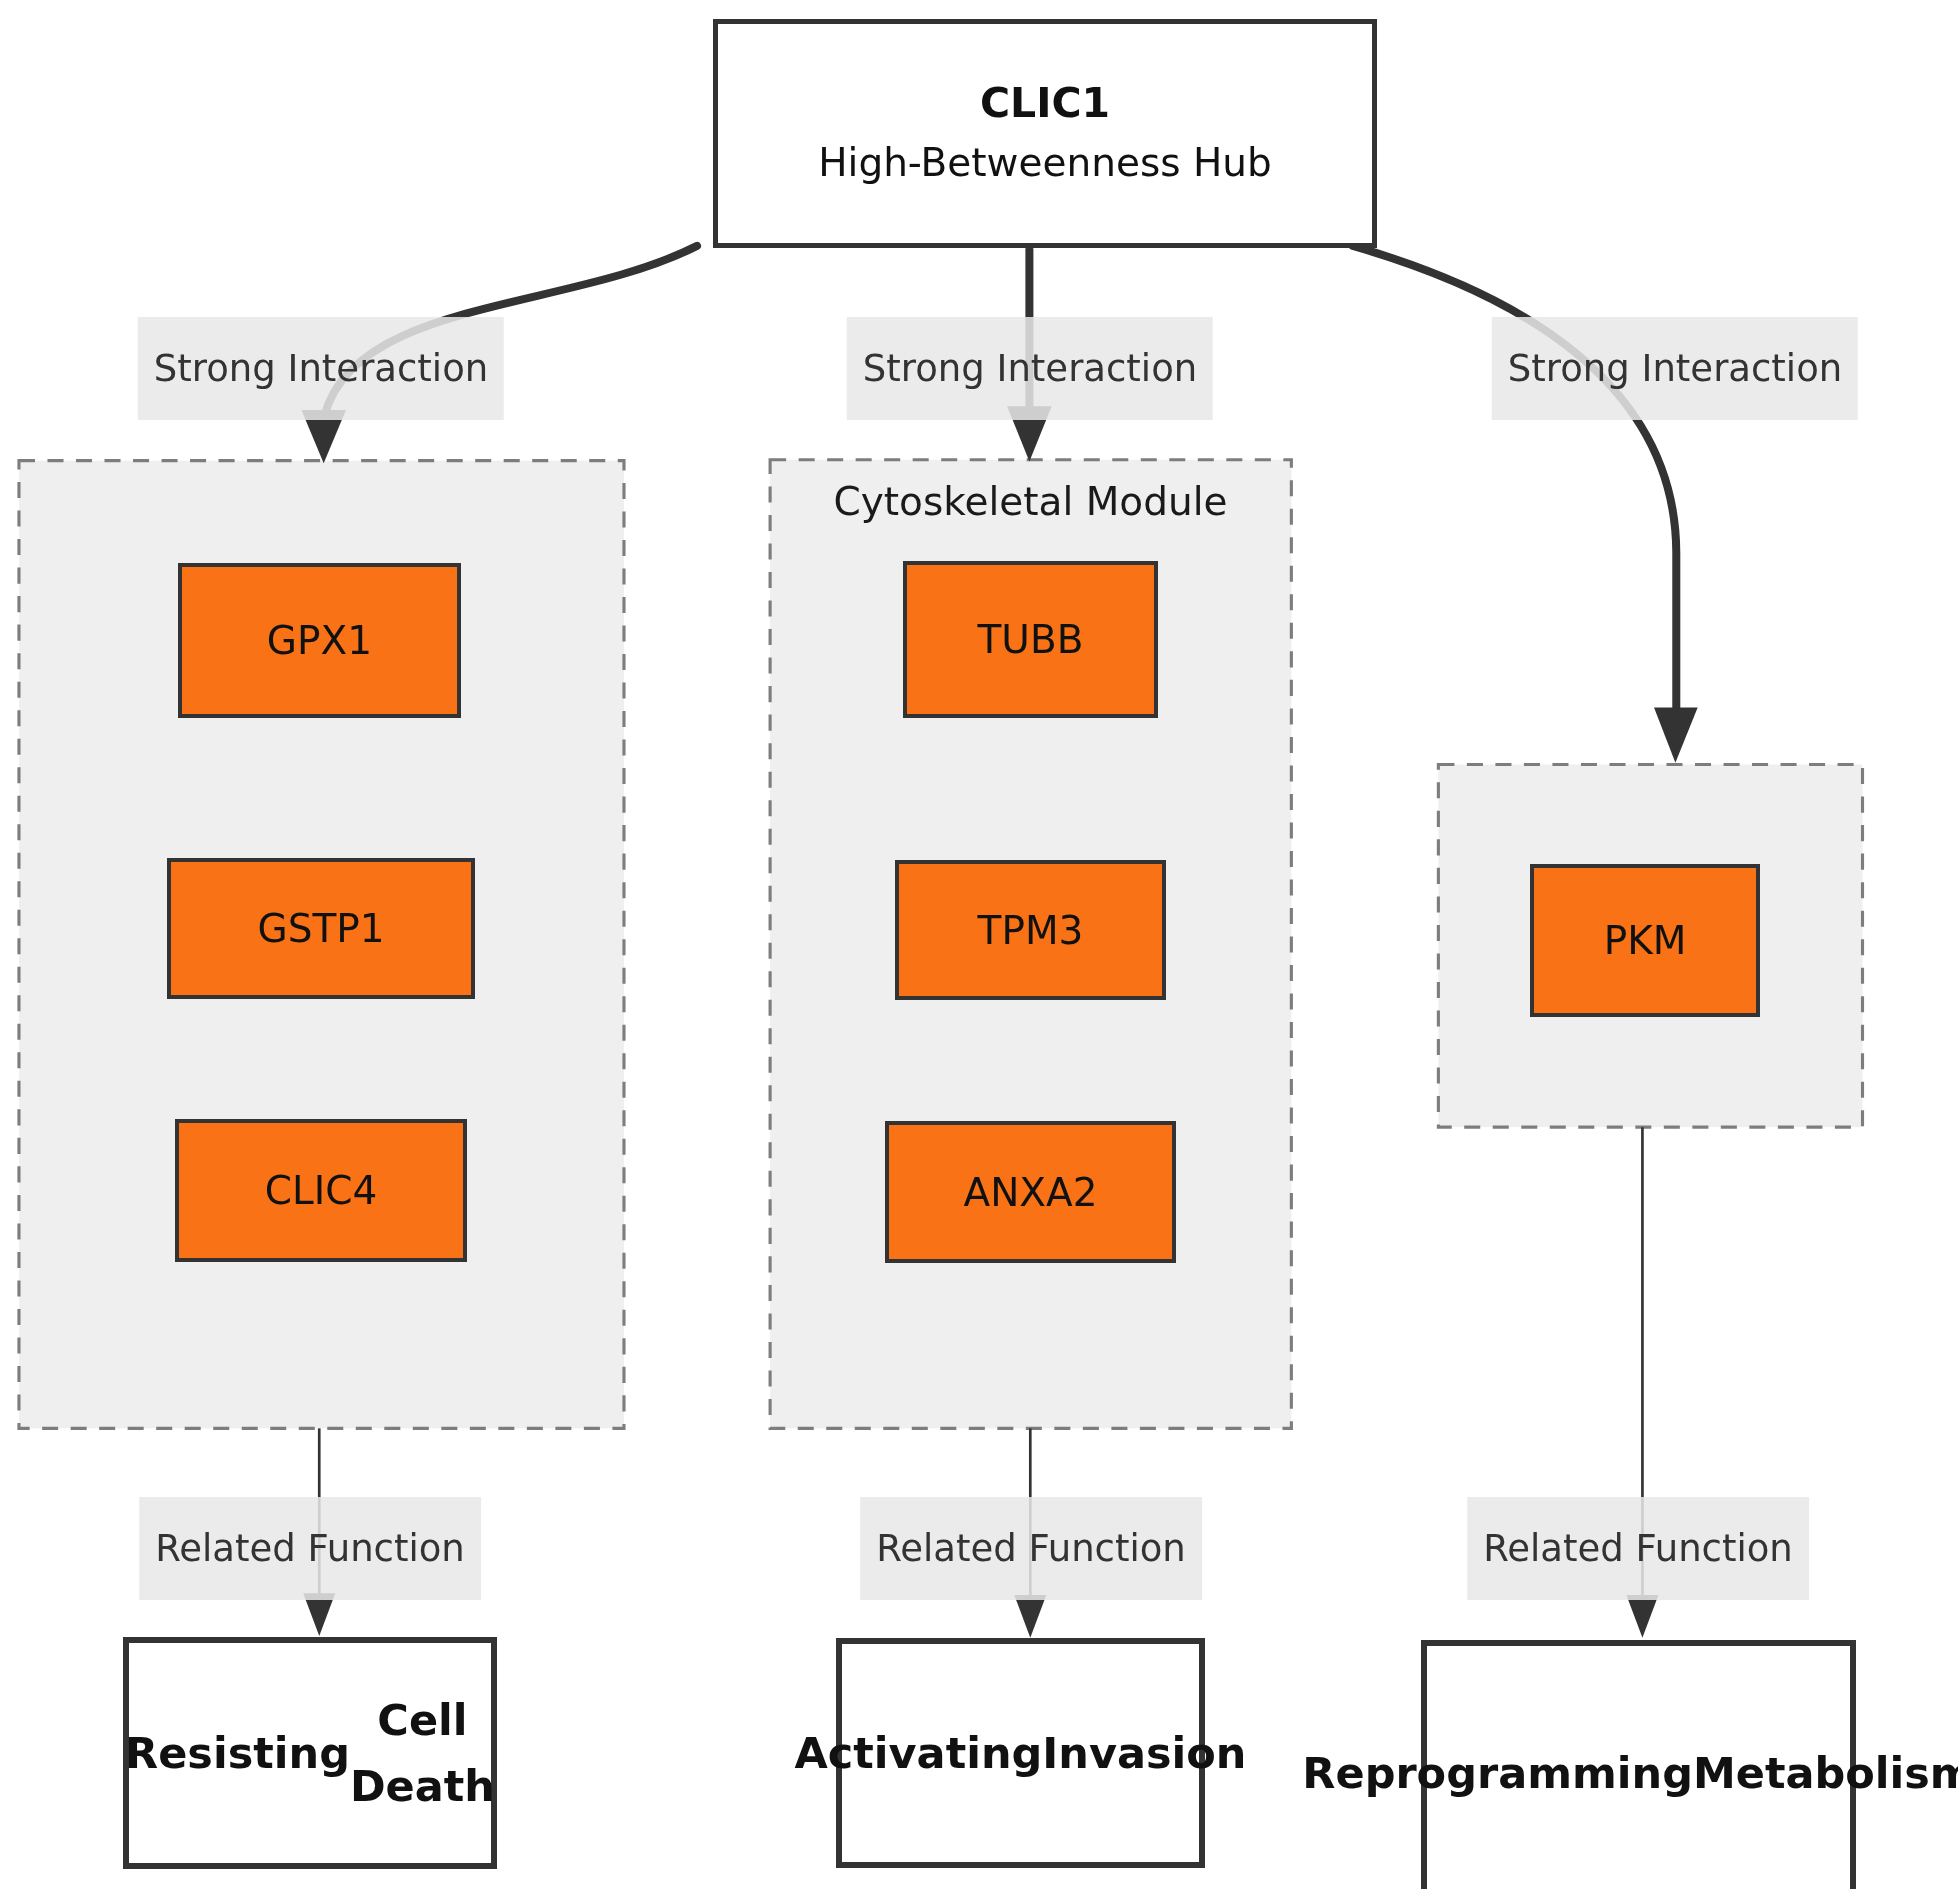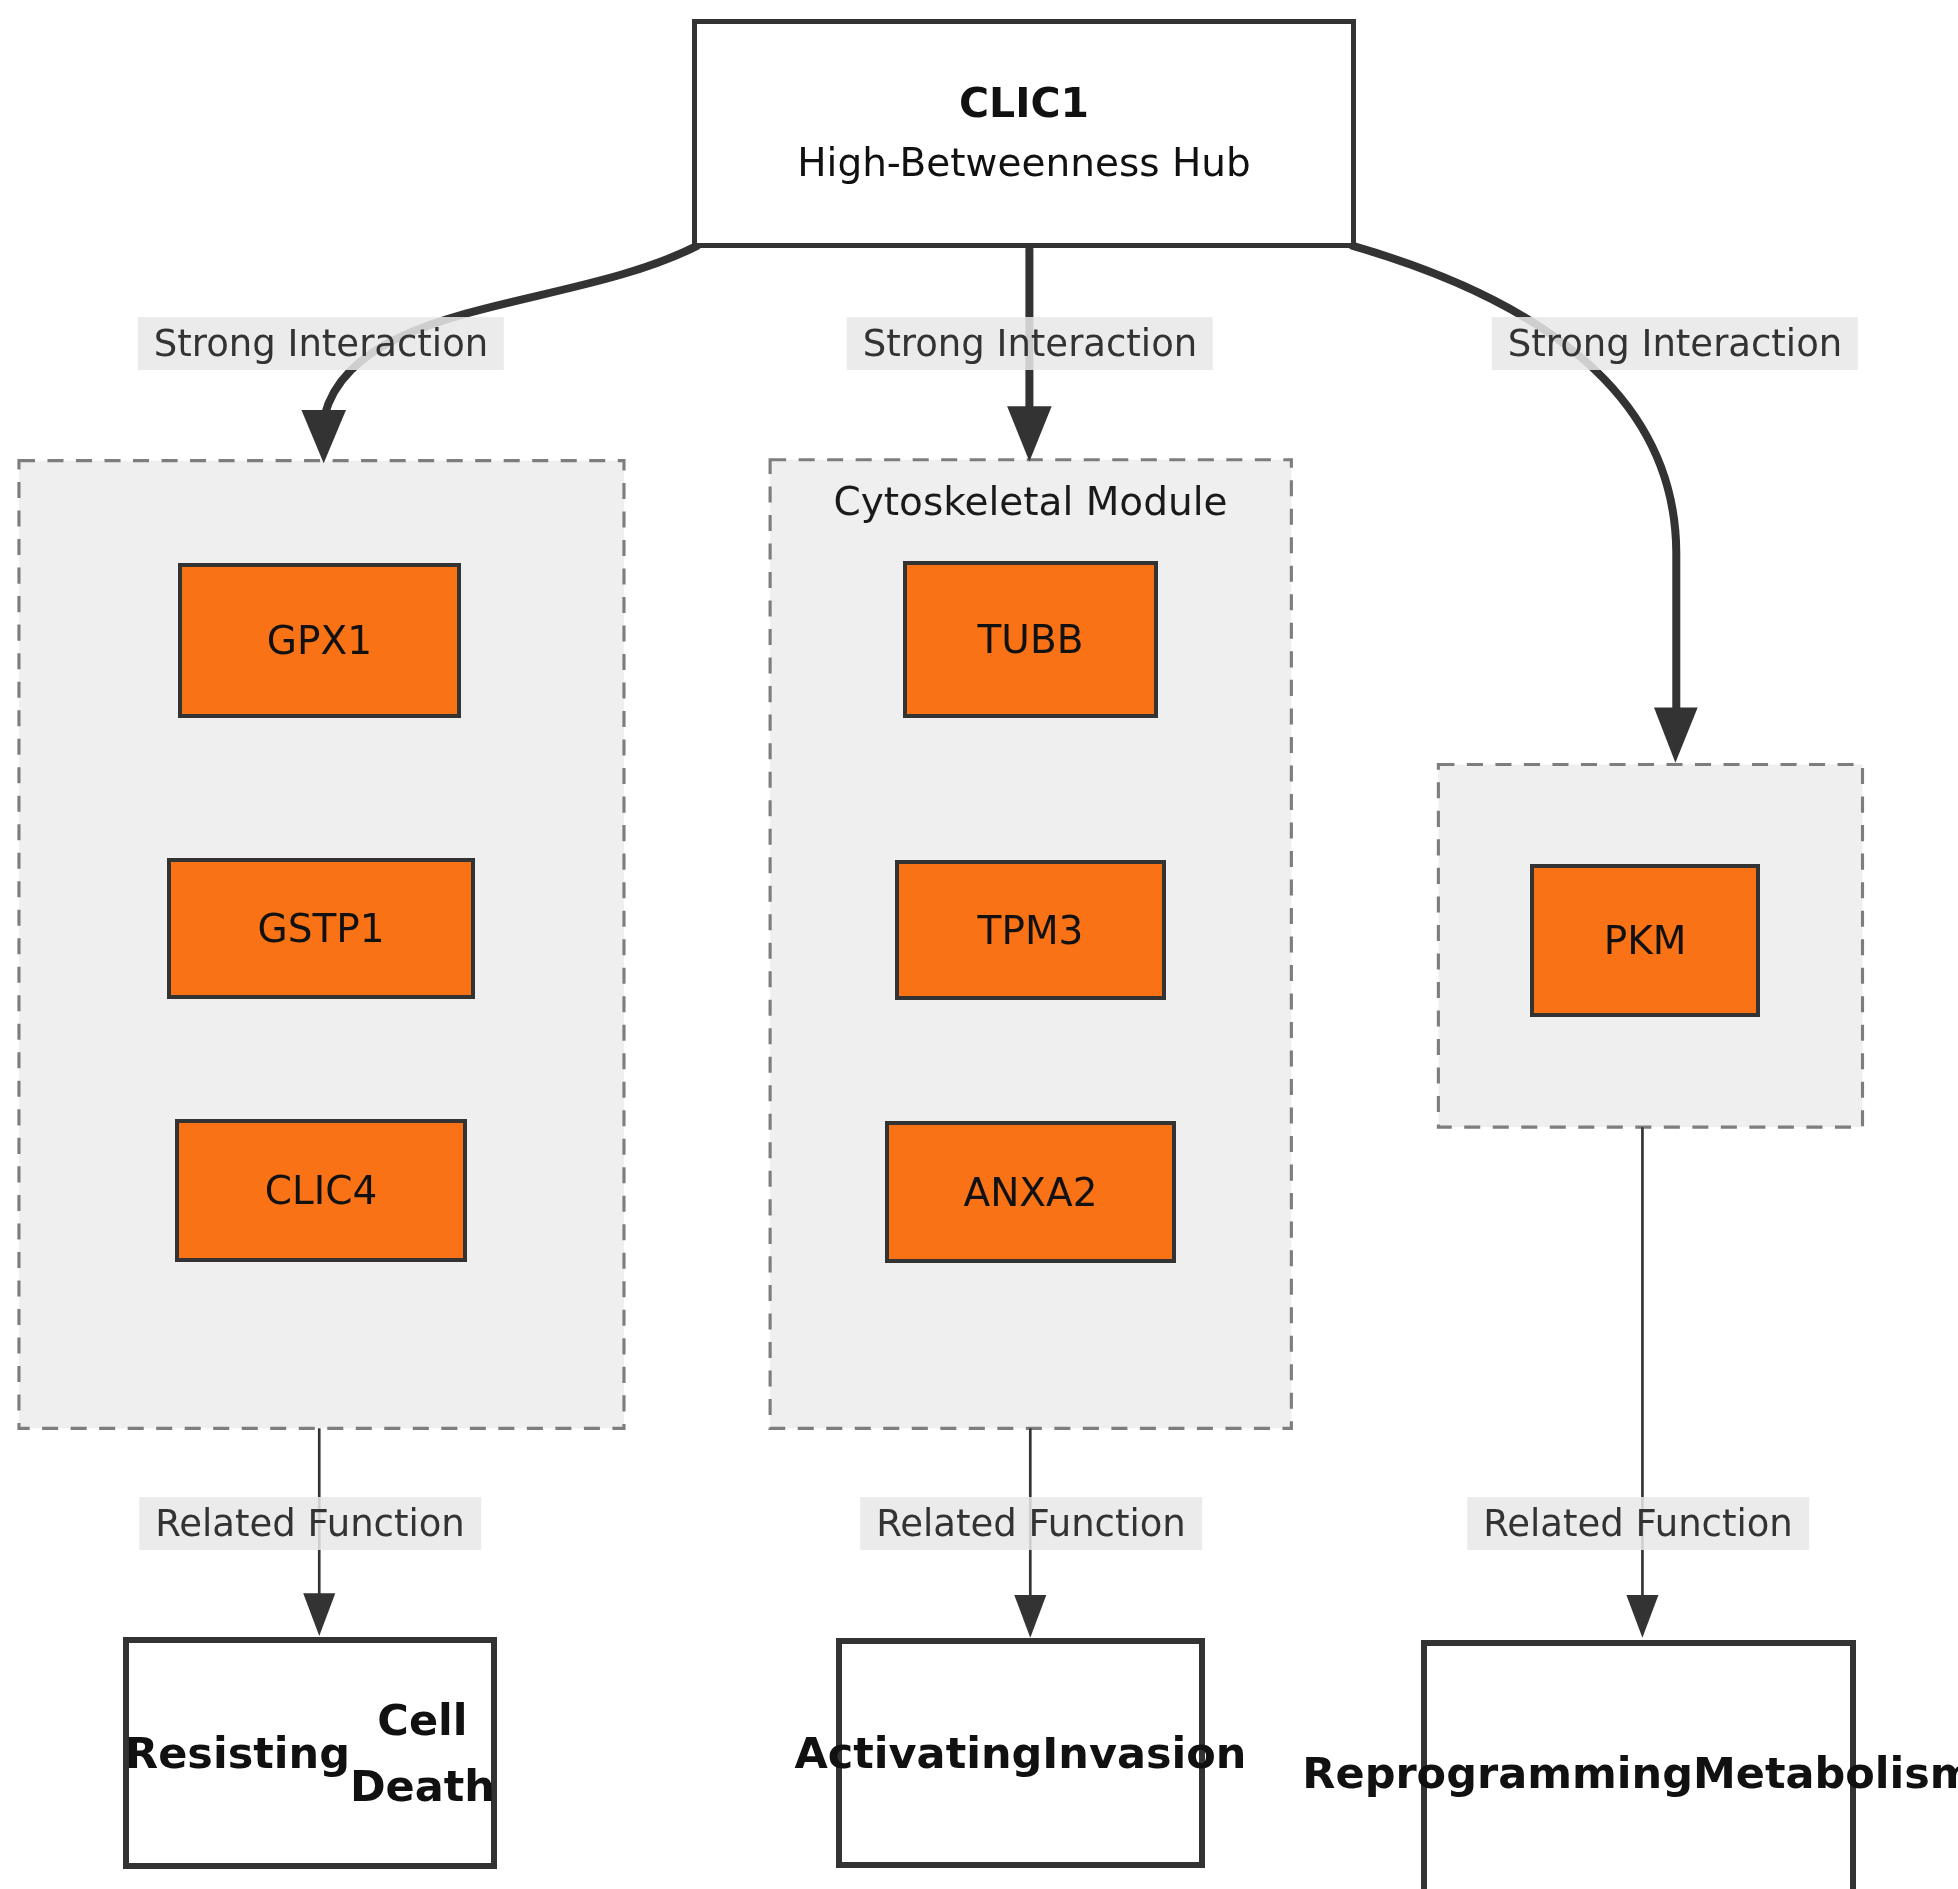--- a/index.html
+++ b/index.html
@@ -45,20 +45,21 @@
     background: #ffffff;
     border: 5.3px solid #333333;
     display: flex;
     flex-direction: column;
     align-items: center;
     justify-content: center;
     box-sizing: border-box;
     text-align: center;
     line-height: 59px;
     font-size: 39px;
+    margin-left: 21px;
   }
   .hub .hub-line1 { font-weight: bold; font-size: 41px; }
   .function-box {
     position: absolute;
     z-index: 5;
     background: #ffffff;
     border: 6.2px solid #333333;
     display: flex;
     flex-direction: row;
     align-items: center;
@@ -70,21 +71,21 @@
     line-height: 66px;
   }
   .edge-label {
     position: absolute;
     z-index: 6;
     transform: translateX(-50%);
     background: rgba(232,232,232,0.86);
     color: #333333;
     font-size: 37px;
     line-height: 43px;
-    padding: 5px 16px;
+    padding: 30px 16px;
     white-space: nowrap;
   }
 </style>
 </head>
 <body>
 
 <div class="canvas">
 
   <svg class="edge-layer" viewBox="0 0 2198 2120" xmlns="http://www.w3.org/2000/svg">
 

